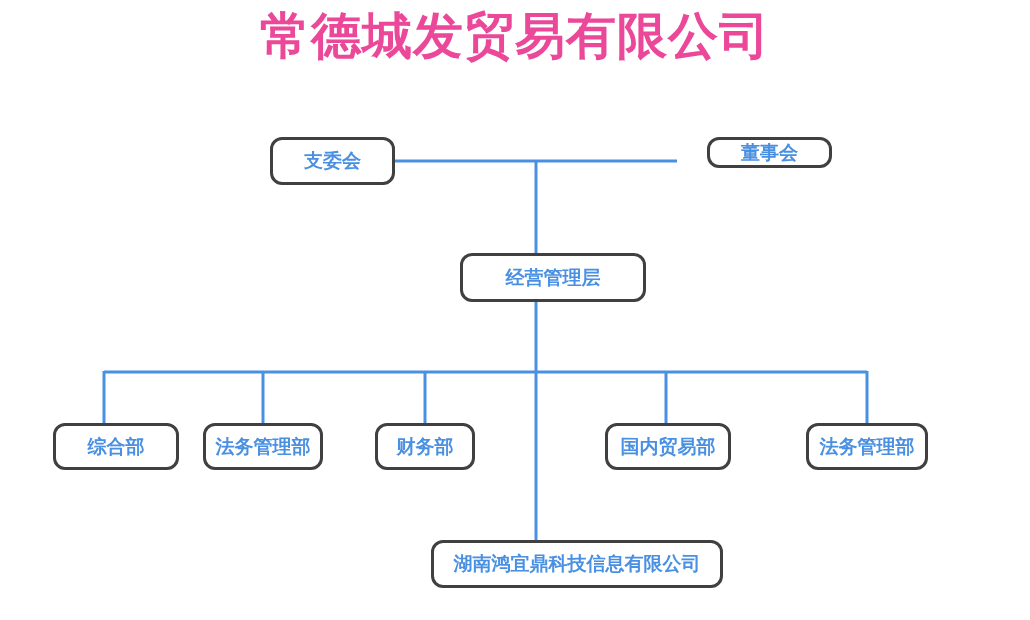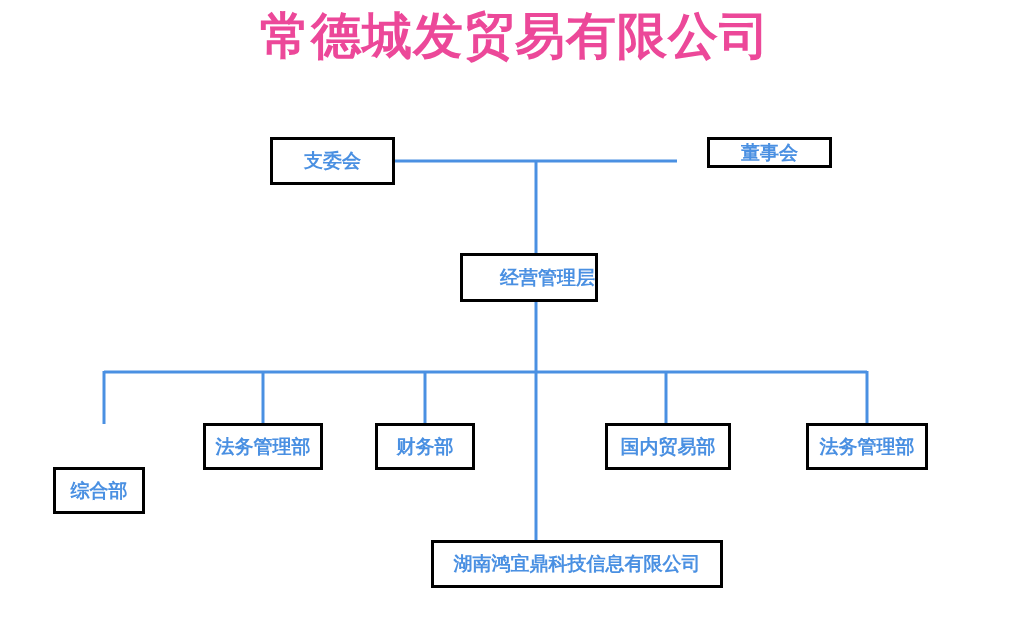--- a/index.html
+++ b/index.html
@@ -33,38 +33,38 @@
     position: absolute;
     left: 0;
     top: 0;
     width: 1030px;
     height: 620px;
   }
   .node {
     position: absolute;
     box-sizing: border-box;
     background: #ffffff;
-    border: 3px solid #000000;
-    border-radius: 0;
+    border: 3px solid #404040;
+    border-radius: 12px;
     display: flex;
     align-items: center;
     justify-content: center;
     z-index: 2;
   }
   .node span {
     color: #4a90e2;
     font-weight: 700;
     font-size: 19px;
     white-space: nowrap;
   }
   
   .n-branch-committee      { left: 270px; top: 137px; width: 125px; height: 48px; }
   .n-board                 { left: 707px; top: 137px; width: 125px; height: 31px; }
-  .n-management            { left: 460px; top: 253px; width: 138px; height: 49px; justify-content: flex-end; }
-  .n-general-dept          { left: 53px;  top: 423px; width: 92px; height: 47px; margin-top: 44px; }
+  .n-management            { left: 460px; top: 253px; width: 186px; height: 49px; }
+  .n-general-dept          { left: 53px;  top: 423px; width: 126px; height: 47px; }
   .n-legal-dept            { left: 203px; top: 423px; width: 120px; height: 47px; font-family: Liberation Serif, serif; }
   .n-finance-dept          { left: 375px; top: 423px; width: 100px; height: 47px; }
   .n-domestic-trade-dept   { left: 605px; top: 423px; width: 126px; height: 47px; }
   .n-international-trade-dept { left: 806px; top: 423px; width: 122px; height: 47px; }
   .n-subsidiary-company    { left: 390px; top: 540px; width: 292px; height: 48px; margin-left: 41px; }
 </style>
 </head>
 <body>
 
 <div class="canvas">

